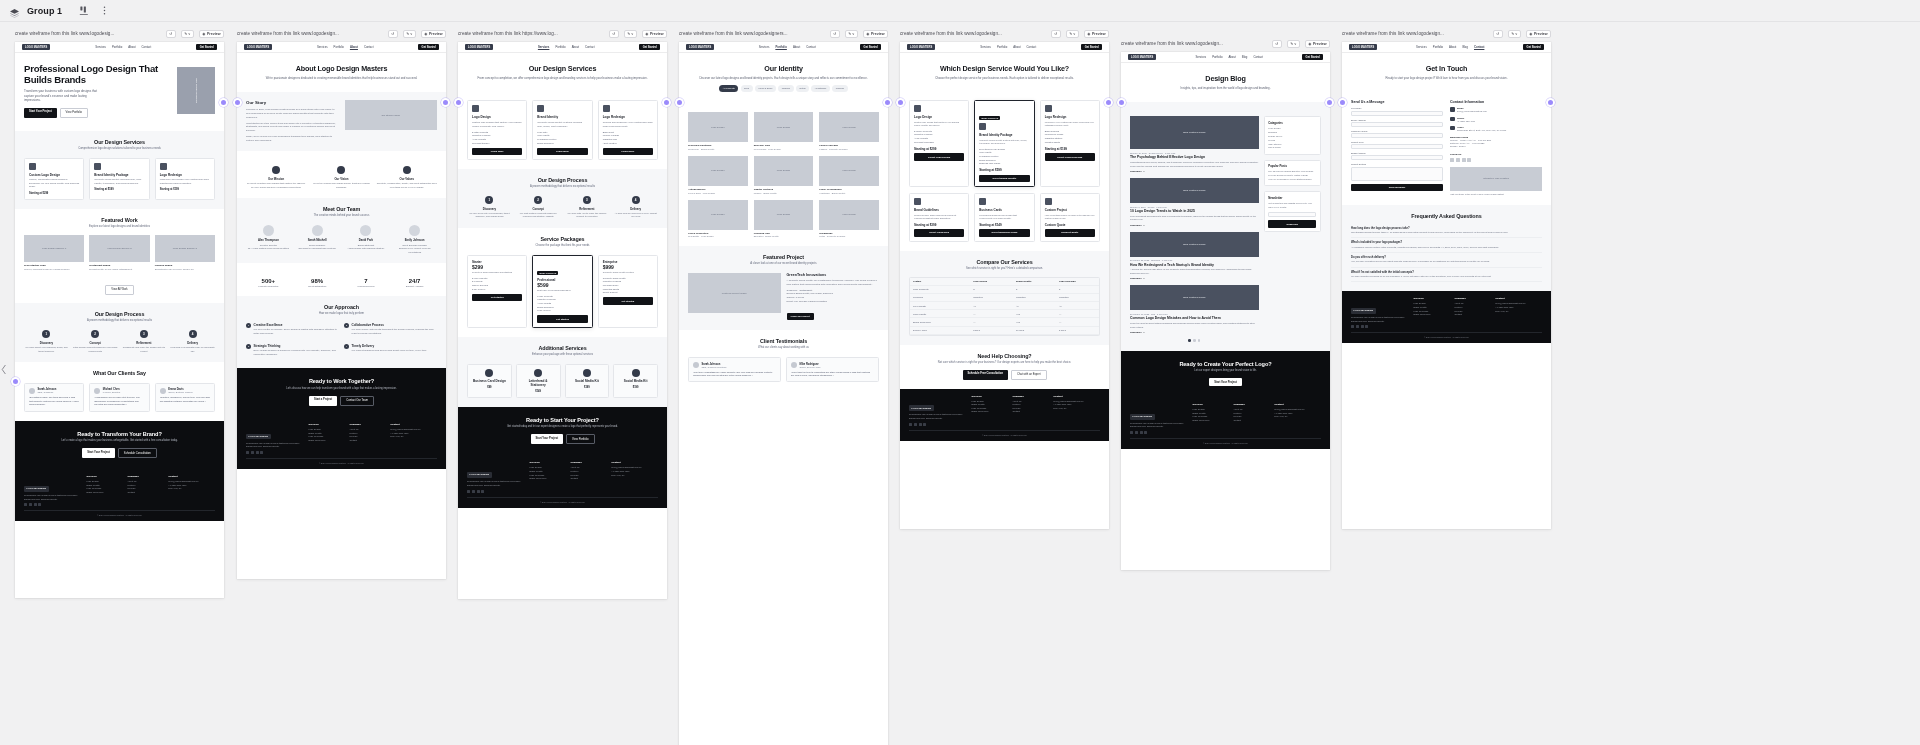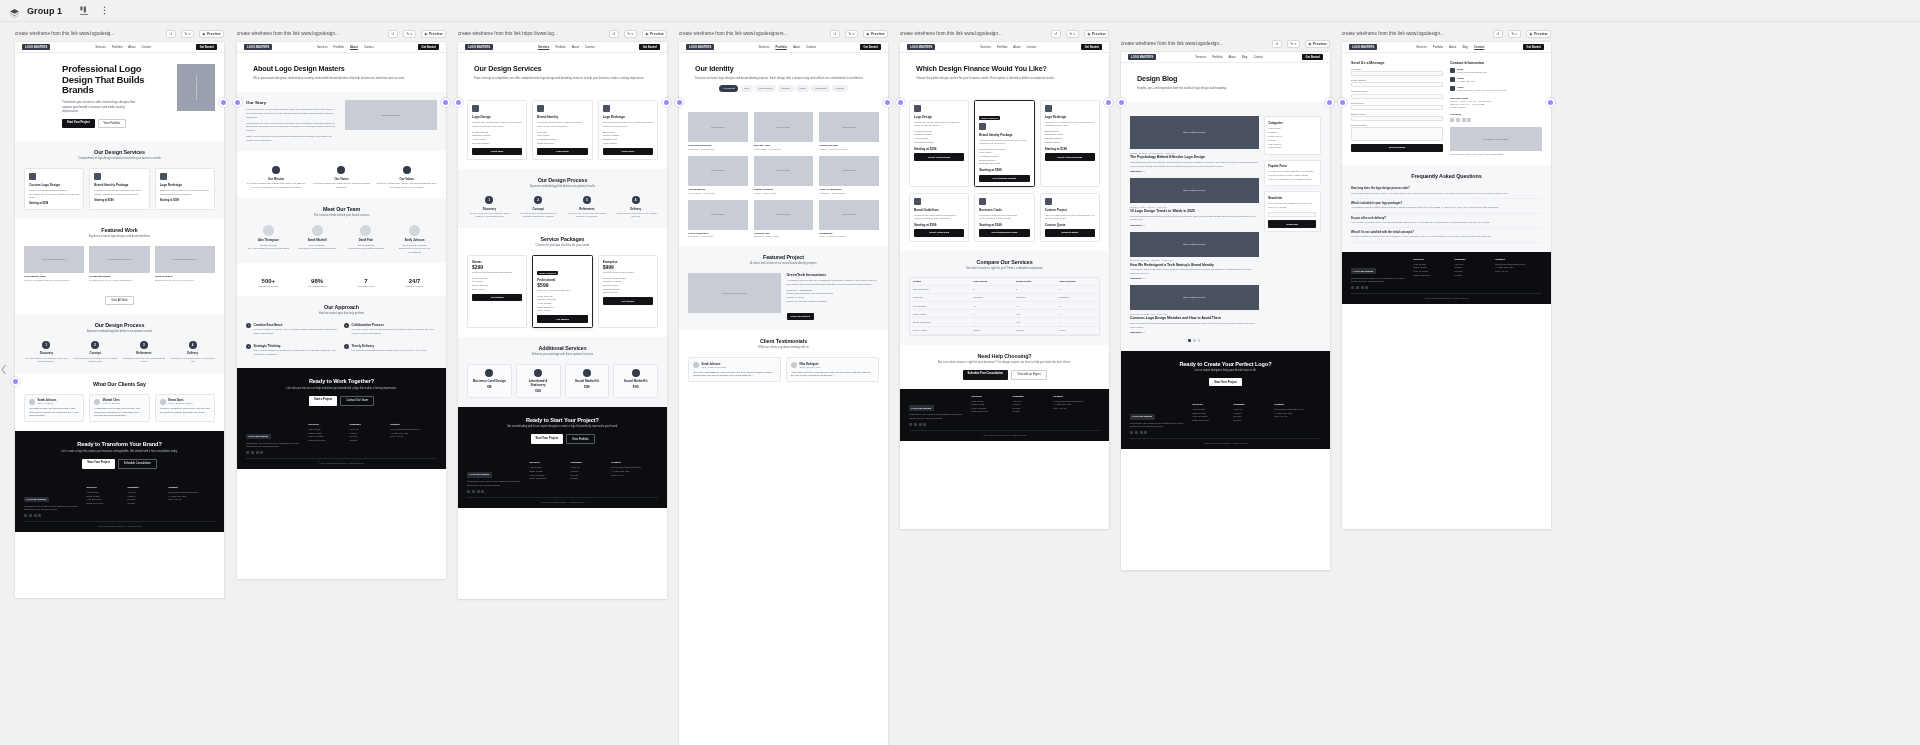--- a/index.html
+++ b/index.html
@@ -85,35 +85,35 @@
   }
   .navlinks { display:flex; gap:6px; }
   .navlinks span { font-size:2.8px; color:#3d4252; white-space:nowrap; }
   .navlinks span.active { text-decoration: underline; font-weight:700; }
   .nav-cta {
     background:#111317; color:#fff; font-size:2.6px; font-weight:700;
     padding:1.8px 3.4px; border-radius:1px; white-space:nowrap;
   }
 
   
-  .hero { padding: 11px 9px 13px 9px; display:flex; gap:8px; align-items:flex-start;margin-left:38px; }
+  .hero { padding: 11px 9px 13px 9px; display:flex; gap:8px; align-items:center; }
   .hero-txt { flex:1; }
   h1.hero-h {
     font-size: 9.6px; line-height: 1.12; font-weight: 800;
     color:#13151a; letter-spacing:-.25px; margin-bottom:4px;
   }
   .hero-sub { font-size:3px; color:#5b6070; line-height:1.5; max-width: 78px; margin-bottom:5px;}
   .btnrow { display:flex; gap:3px; }
   .btn-dark { background:#111317; color:#fff; font-size:2.7px; font-weight:700; padding:2.4px 5px; border-radius:1px; white-space:nowrap;}
   .btn-out { background:#fff; color:#1b1e24; border:.5px solid #c9ccd4; font-size:2.7px; padding:2.4px 5px; border-radius:1px; white-space:nowrap;}
   .hero-img { width:38px; height:47px; background:#9aa0ad; display:flex; align-items:center; justify-content:center;}
   .hero-img span { font-size:2.4px; color:#f2f3f5; writing-mode: vertical-rl; }
 
   
-  .hero-c { padding: 12px 16px 12px; }
+  .hero-c { padding: 12px 16px 12px; text-align:center; }
   .hero-c h1 { font-size:7.2px; font-weight:800; color:#13151a; letter-spacing:-.15px; line-height:1.15; }
   .hero-c p { font-size:2.8px; color:#5b6070; margin-top:3px; line-height:1.5; }
 
   
   .sec { padding: 8px 9px 9px; }
   .sec.alt { background:#f6f7f9; }
   .sec-h { text-align:center; font-size:5.4px; font-weight:700; color:#15171c; letter-spacing:-.1px;}
   .sec-sub { text-align:center; font-size:2.7px; color:#61677a; margin-top:2px; line-height:1.45;}
 
   .grid3 { display:grid; grid-template-columns: repeat(3,1fr); gap:5px; margin-top:7px; }
@@ -1027,21 +1027,21 @@
         <span class="navlinks">
           <span>Services</span>
           <span>Portfolio</span>
           <span>About</span>
           <span>Contact</span>
         </span>
         <span class="nav-cta">Get Started</span>
       </div>
 
       <div class="hero-c">
-        <h1>Which Design Finance Would You Like?</h1>
+        <h1>Which Design Service Would You Like?</h1>
         <p>Choose the perfect design service for your business needs. Each option is tailored to deliver exceptional results.</p>
       </div>
 
       <div class="sec">
         <div class="grid3" style="margin-top:0;">
           <div class="pcard">
             <div class="ico-sq"></div>
             <div class="p-t">Logo Design</div>
             <div class="p-d">Custom logo design that captures your brand's unique identity and values.</div>
             <div class="p-li">3 unique concepts</div>
@@ -1357,20 +1357,24 @@
         <span class="navlinks">
           <span>Services</span>
           <span>Portfolio</span>
           <span>About</span>
           <span>Blog</span>
           <span class="active">Contact</span>
         </span>
         <span class="nav-cta">Get Started</span>
       </div>
 
+      <div class="hero-c">
+        <h1>Get In Touch</h1>
+        <p>Ready to start your logo design project? We'd love to hear from you and discuss your brand vision.</p>
+      </div>
 
       <div class="sec">
         <div class="story" style="gap:7px;">
           <div>
             <div class="c-t" style="font-size:3.6px;margin-bottom:3px;">Send Us a Message</div>
             <div class="form-lbl">Full Name</div>
             <div class="form-in"></div>
             <div class="form-lbl">Email Address</div>
             <div class="form-in"></div>
             <div class="form-lbl">Company Name</div>

